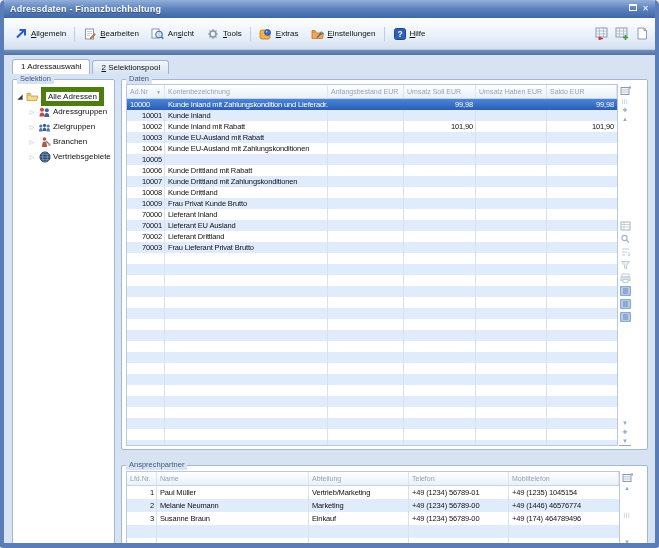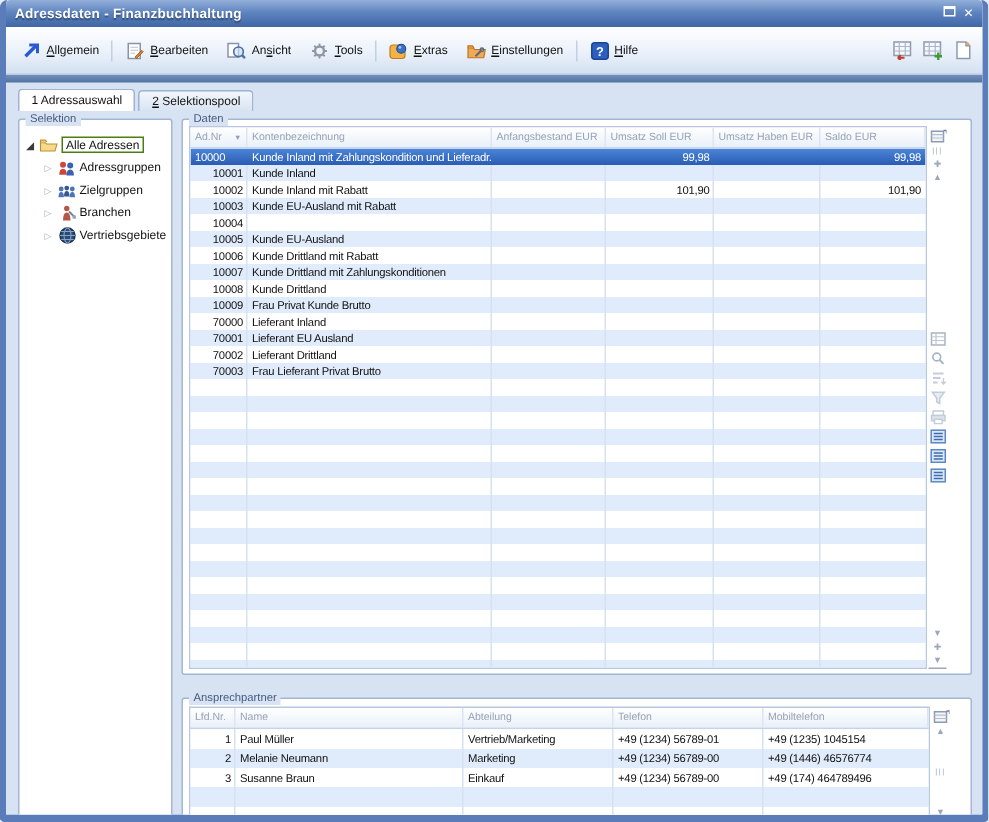--- a/index.html
+++ b/index.html
@@ -38,21 +38,21 @@
   .selektion-box { width:103px; flex:none; }
   .rightcol { flex:1; display:flex; flex-direction:column; gap:10px; min-width:0; }
   .daten-box { flex:1; display:flex; flex-direction:column; min-height:0; }
   .ansprech-box { height:86px; flex:none; display:flex; flex-direction:column; }
   
   .tree { padding:9px 2px 2px 3px; }
   .tree-item { display:flex; align-items:center; gap:2px; height:15px; font-size:8px; color:#111; cursor:default; white-space:nowrap; }
   .tree-item .twisty { width:8px; text-align:center; font-size:6px; color:#a7b0be; flex:none; }
   .tree-item .twisty.open { color:#3a3a3a; font-size:7px; }
   .tree-item .ticon { width:13px; display:inline-flex; justify-content:center; flex:none; }
-  .tree-item .tlabel.sel { border:1px solid #4d7c0f; background:#fff; padding:0 2px; }
+  .tree-item .tlabel.sel { border:5px solid #4d7c0f; background:#fff; padding:0 2px; }
   .tree-child { padding-left:12px; }
   
   .daten-inner { flex:1; display:flex; flex-direction:column; padding:4px 4px 3px 4px; min-height:0; }
   .searchbar { height:14px; border:1px solid #b4c8e4; border-radius:7px; background:linear-gradient(180deg,#e4eefb,#cfe0f6);
     display:flex; align-items:center; gap:4px; padding:0 7px; margin-bottom:3px; flex:none; }
   .search-label { font-size:7.5px; font-weight:bold; color:#111; }
   .search-ph { font-size:7.5px; font-style:italic; color:#8e99ab; white-space:nowrap; }
   
   .gridwrap { flex:1; display:flex; min-height:0; }
   .grid { border:1px solid #b7c8e0; background:#fff; display:flex; flex-direction:column; min-height:0; }
@@ -326,28 +326,28 @@
                     <div class="grid-row">
                       <div class="cell num firstcol" style="width: 38px;">10003</div>
                       <div class="cell" style="width: 163px;">Kunde EU-Ausland mit Rabatt</div>
                       <div class="cell num" style="width: 76px;"></div>
                       <div class="cell num" style="width: 72px;"></div>
                       <div class="cell num" style="width: 71px;"></div>
                       <div class="cell num" style="width: 70px;"></div>
                     </div>
                     <div class="grid-row">
                       <div class="cell num firstcol" style="width: 38px;">10004</div>
+                      <div class="cell" style="width: 163px;">Kunde EU-Ausland mit Zahlungskonditionen</div>
                       <div class="cell num" style="width: 76px;"></div>
                       <div class="cell num" style="width: 72px;"></div>
                       <div class="cell num" style="width: 71px;"></div>
                       <div class="cell num" style="width: 70px;"></div>
                     </div>
                     <div class="grid-row">
                       <div class="cell num firstcol" style="width: 38px;">10005</div>
-                      <div class="cell" style="width: 163px;">Kunde EU-Ausland</div>
                       <div class="cell num" style="width: 76px;"></div>
                       <div class="cell num" style="width: 72px;"></div>
                       <div class="cell num" style="width: 71px;"></div>
                       <div class="cell num" style="width: 70px;"></div>
                     </div>
                     <div class="grid-row">
                       <div class="cell num firstcol" style="width: 38px;">10006</div>
                       <div class="cell" style="width: 163px;">Kunde Drittland mit Rabatt</div>
                       <div class="cell num" style="width: 76px;"></div>
                       <div class="cell num" style="width: 72px;"></div>

